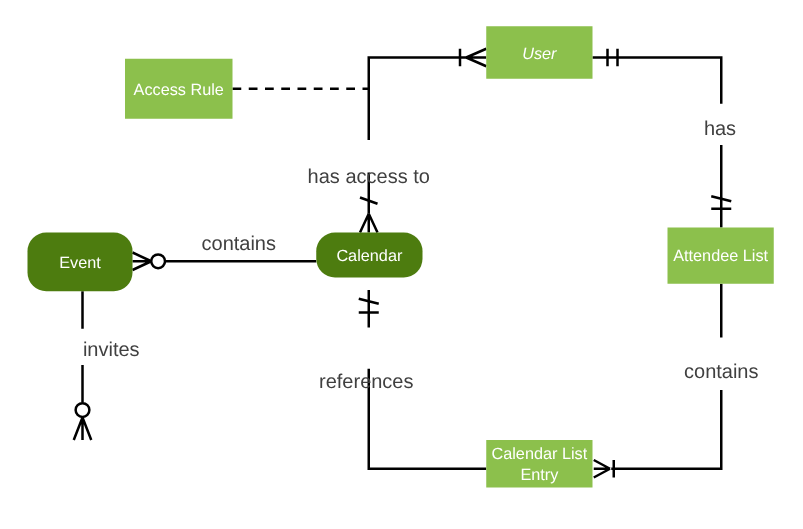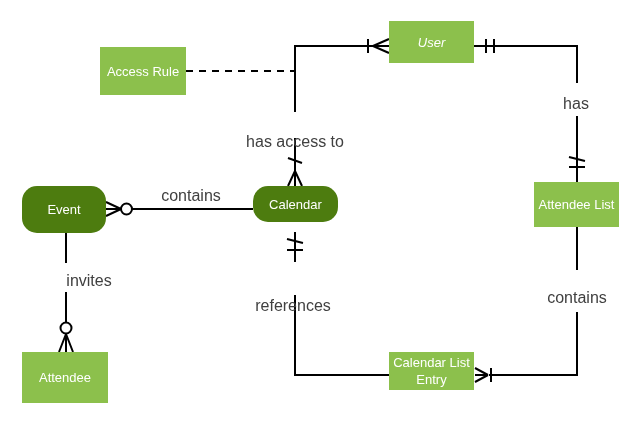--- a/index.html
+++ b/index.html
@@ -122,23 +122,20 @@
   </div>
 
   <div class="entity green e-access-rule">
     <span>Access Rule</span>
   </div>
 
   <div class="entity green e-calendar-list">
     <span>Attendee List</span>
   </div>
 
-  <div class="entity green e-attendee">
-    <span>Attendee</span>
-  </div>
 
   <div class="entity green e-cl-entry">
     <span>Calendar List Entry</span>
   </div>
 
   <div class="rel-label l-contains-ec">contains</div>
 
   <div class="rel-label l-invites">invites</div>
 
   <div class="rel-label l-has-access">has access to</div>

